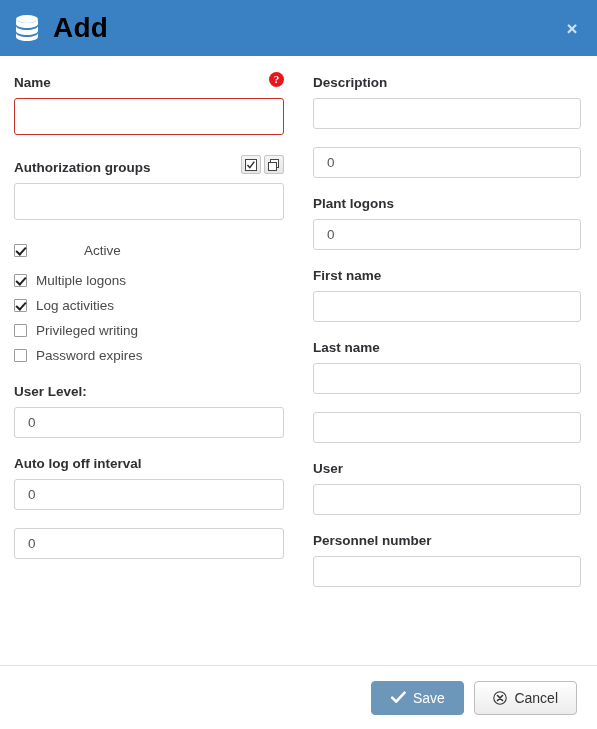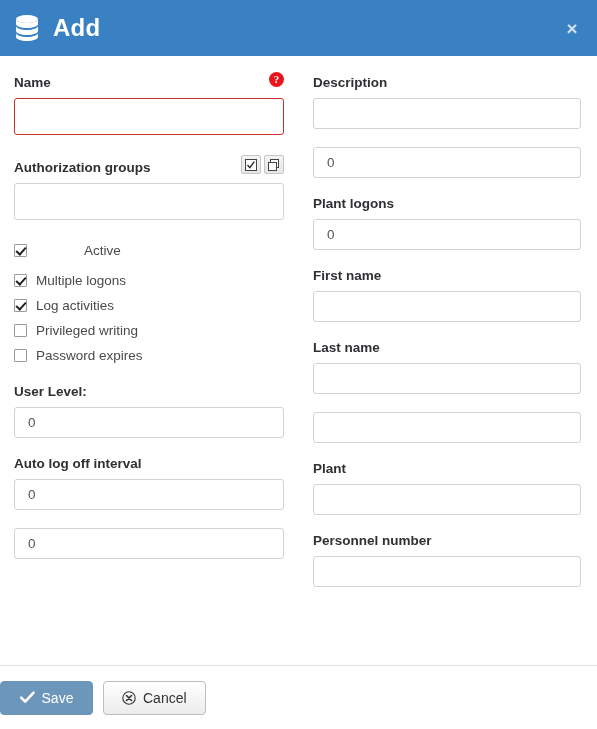--- a/index.html
+++ b/index.html
@@ -31,22 +31,22 @@
     padding: 0 16px 0 14px;
     position: relative;
   }
   #db-icon {
     width: 26px; height: 28px;
     flex: 0 0 26px;
     display: block;
     margin-right: 13px;
   }
   #dialog-title {
-    color: #ffffff;
-    font-size: 24px;
+    color: #000000;
+    font-size: 28px;
     font-weight: bold;
     letter-spacing: 0.2px;
     line-height: 1;
   }
   #close-button {
     position: absolute;
     right: 14px;
     top: 50%;
     transform: translateY(-50%);
     width: 22px; height: 22px;
@@ -186,20 +186,21 @@
     color: #4a4a4a;
     line-height: 16px;
   }
 
   
   #footer {
     flex: 0 0 64px;
     border-top: 1px solid #e3e3e3;
     display: flex;
     align-items: center;
+    justify-content: flex-end;
     padding-right: 20px;
     gap: 10px;
     background: #ffffff;
   }
   .btn {
     height: 34px;
     border-radius: 4px;
     font-family: "Liberation Sans", sans-serif;
     font-size: 14px;
     display: inline-flex;
@@ -336,21 +337,21 @@
       <div class="field-group">
         <span class="field-label">Last name</span>
         <input class="text-input" type="text" value="" style="">
       </div>
 
       <div class="field-group">
         <input class="text-input" type="text" value="" style="">
       </div>
 
       <div class="field-group">
-        <span class="field-label">Plant</span>
+        <span class="field-label">User</span>
         <input class="text-input" type="text" value="" style="">
       </div>
 
       <div class="field-group">
         <span class="field-label">Personnel number</span>
         <input class="text-input" type="text" value="" style="">
       </div>
 
     </div>
   </div>

